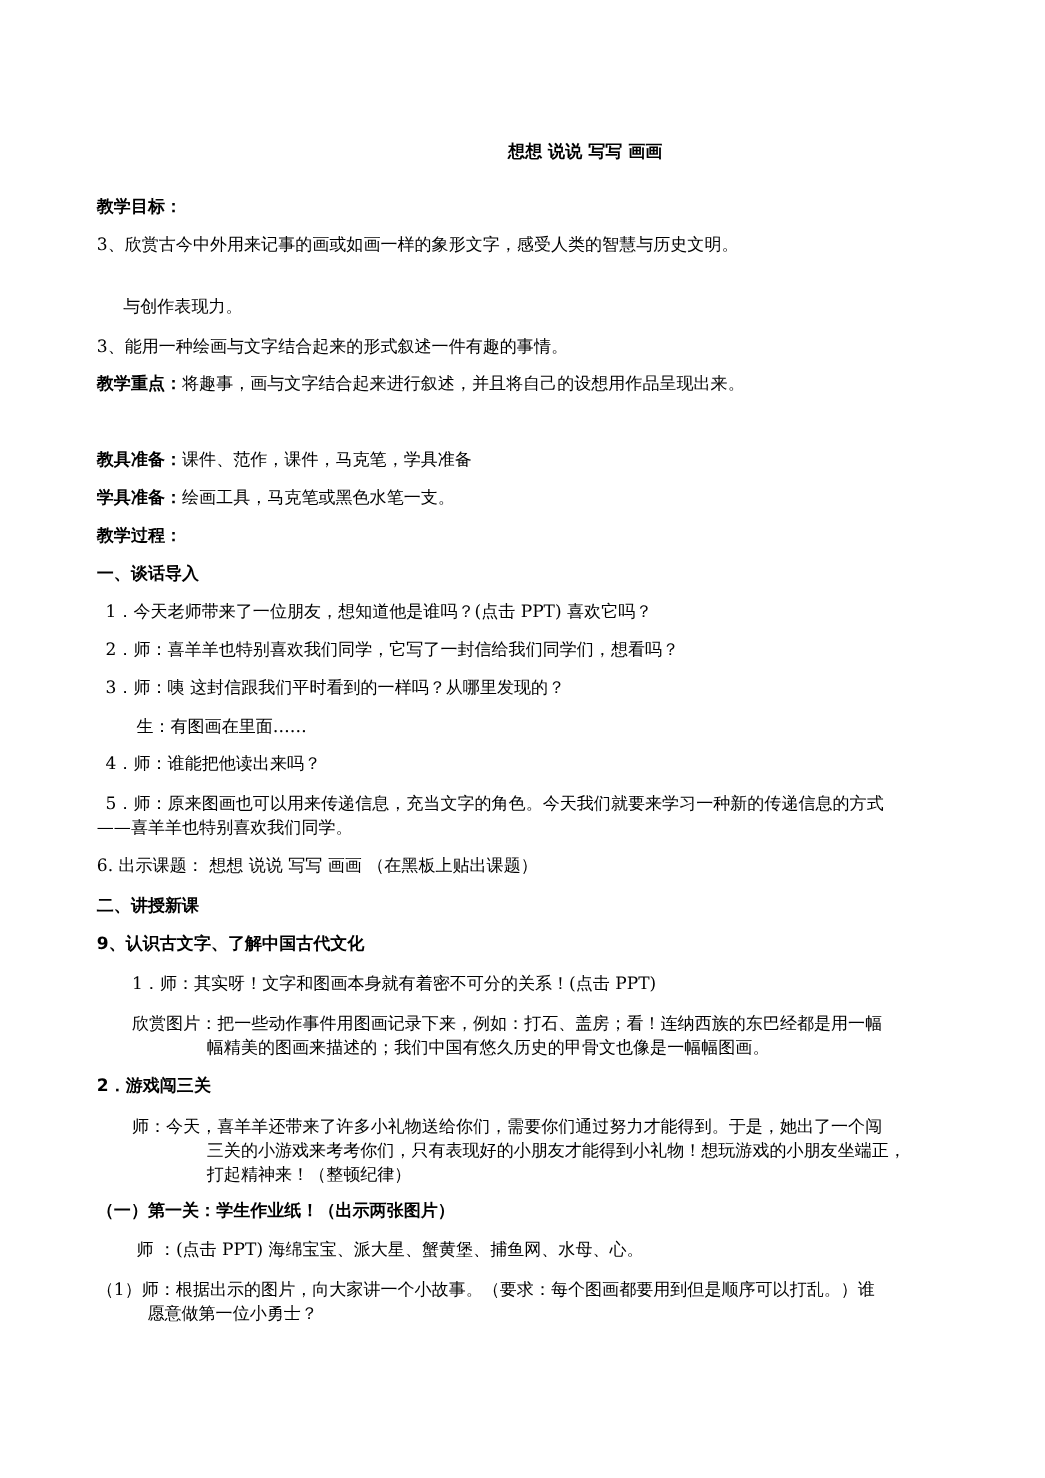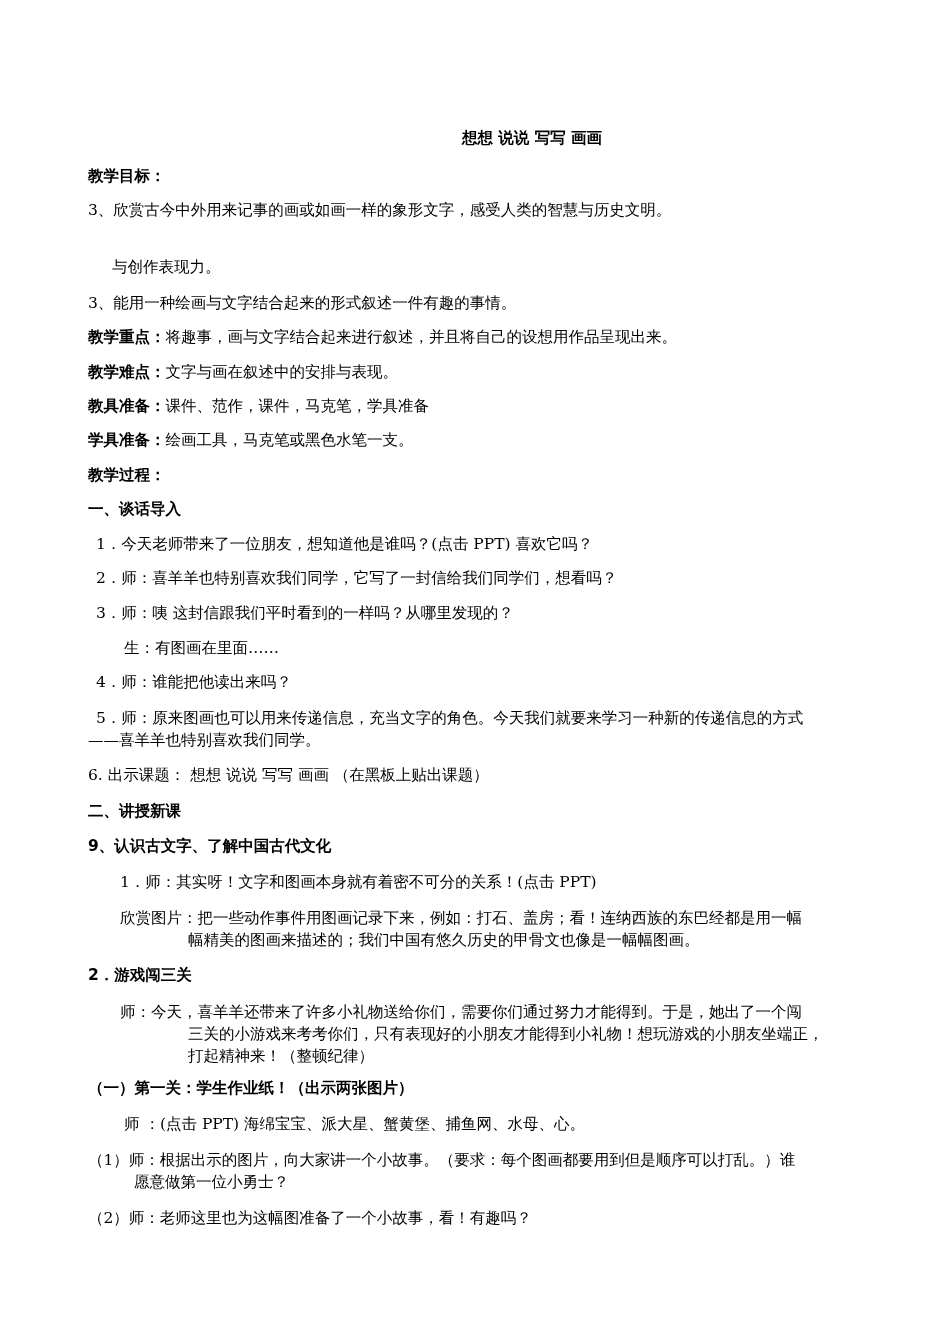--- a/index.html
+++ b/index.html
@@ -3,37 +3,36 @@
 <meta charset="utf-8">
 <style>
   html, body { margin: 0; padding: 0; background: #ffffff; }
   body {
     width: 950px; height: 1344px; overflow: hidden; position: relative;
     font-family: "DejaVu Serif", "Liberation Serif", serif;
     color: #000;
     font-size: 15.5px;
   }
   .page { position: absolute; left: 0; top: 0; width: 881px; height: 1344px; overflow: hidden; }
-  .line { position: absolute; left: 88px; white-space: nowrap; line-height: 20px; }
+  .line { position: absolute; left: 88px; white-space: nowrap; line-height: 20px; margin-top: 12px; }
   .b { font-weight: bold; font-family: "DejaVu Sans", "Liberation Sans", sans-serif; }
   .title { position: absolute; top: 128px; left: 0; width: 1064px; text-align: center; font-weight: bold; font-family: "DejaVu Sans", "Liberation Sans", sans-serif; font-size: 15.5px; }
 </style>
 </head>
 <body>
 
 <div class="page">
   <div class="title">想想 说说 写写 画画</div>
 
   <div class="line b" style="top:166px">教学目标：</div>
   <div class="line" style="top:200px">3、欣赏古今中外用来记事的画或如画一样的象形文字，感受人类的智慧与历史文明。</div>
   <div class="line" style="top:257px; left:112px">与创作表现力。</div>
   <div class="line" style="top:293px">3、能用一种绘画与文字结合起来的形式叙述一件有趣的事情。</div>
 
   <div class="line" style="top:327px"><span class="b">教学重点：</span><span>将趣事，画与文字结合起来进行叙述，并且将自己的设想用作品呈现出来。</span></div>
-  <div class="line" style="top:362px"><span class="b">教学难点：</span><span>文字与画在叙述中的安排与表现。</span></div>
   <div class="line" style="top:396px"><span class="b">教具准备：</span><span>课件、范作，课件，马克笔，学具准备</span></div>
   <div class="line" style="top:430px"><span class="b">学具准备：</span><span>绘画工具，马克笔或黑色水笔一支。</span></div>
   <div class="line b" style="top:465px">教学过程：</div>
 
   <div class="line b" style="top:499px">一、谈话导入</div>
   <div class="line" style="top:534px; left:96px">1．今天老师带来了一位朋友，想知道他是谁吗？(点击 PPT)  喜欢它吗？</div>
   <div class="line" style="top:568px; left:96px">2．师：喜羊羊也特别喜欢我们同学，它写了一封信给我们同学们，想看吗？</div>
   <div class="line" style="top:603px; left:96px">3．师：咦  这封信跟我们平时看到的一样吗？从哪里发现的？</div>
   <div class="line" style="top:638px; left:124px">生：有图画在里面……</div>
   <div class="line" style="top:672px; left:96px">4．师：谁能把他读出来吗？</div>
@@ -49,14 +48,13 @@
 
   <div class="line b" style="top:965px">2．游戏闯三关</div>
   <div class="line" style="top:1002px; left:120px">师：今天，喜羊羊还带来了许多小礼物送给你们，需要你们通过努力才能得到。于是，她出了一个闯</div>
   <div class="line" style="top:1024px; left:188px">三关的小游戏来考考你们，只有表现好的小朋友才能得到小礼物！想玩游戏的小朋友坐端正，</div>
   <div class="line" style="top:1046px; left:188px">打起精神来！（整顿纪律）</div>
 
   <div class="line b" style="top:1078px">（一）第一关：学生作业纸！（出示两张图片）</div>
   <div class="line" style="top:1114px; left:124px">师 ：(点击 PPT)  海绵宝宝、派大星、蟹黄堡、捕鱼网、水母、心。</div>
   <div class="line" style="top:1150px">（1）师：根据出示的图片，向大家讲一个小故事。（要求：每个图画都要用到但是顺序可以打乱。）谁</div>
   <div class="line" style="top:1172px; left:134px">愿意做第一位小勇士？</div>
-  <div class="line" style="top:1208px">（2）师：老师这里也为这幅图准备了一个小故事，看！有趣吗？</div>
 </div>
 
 </body></html>

